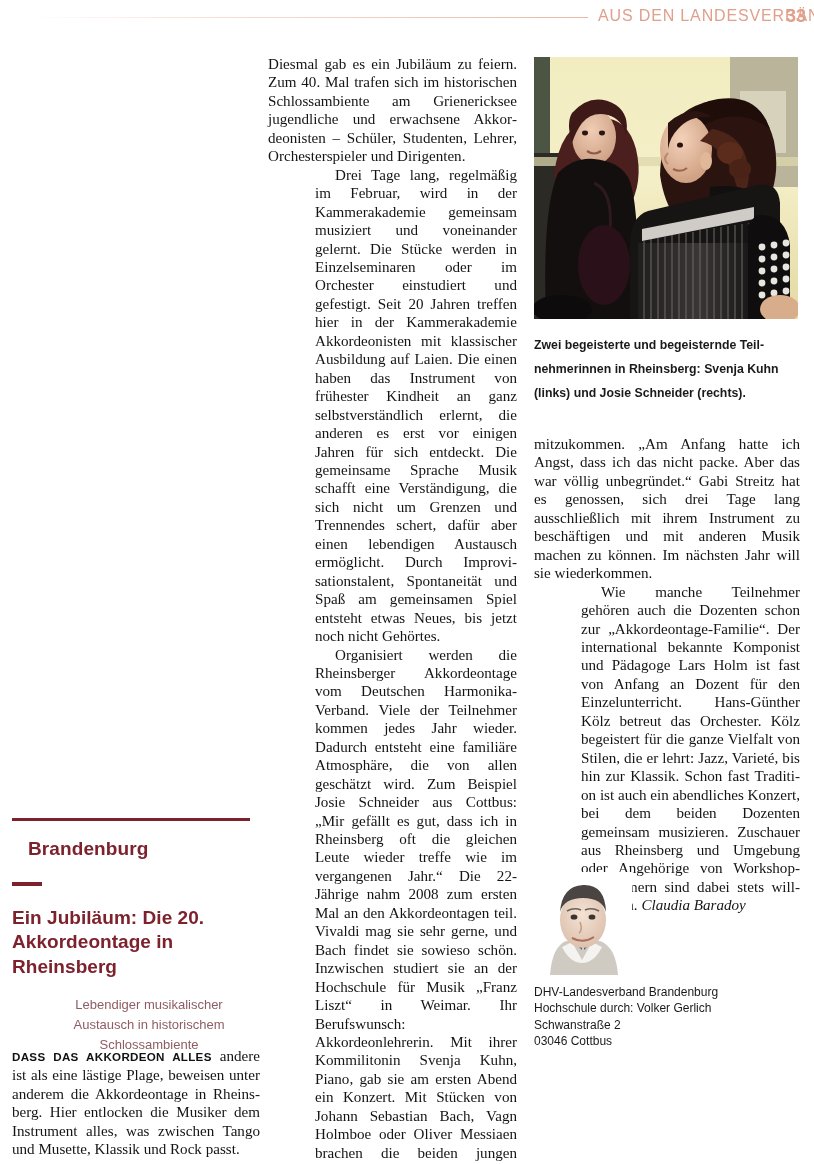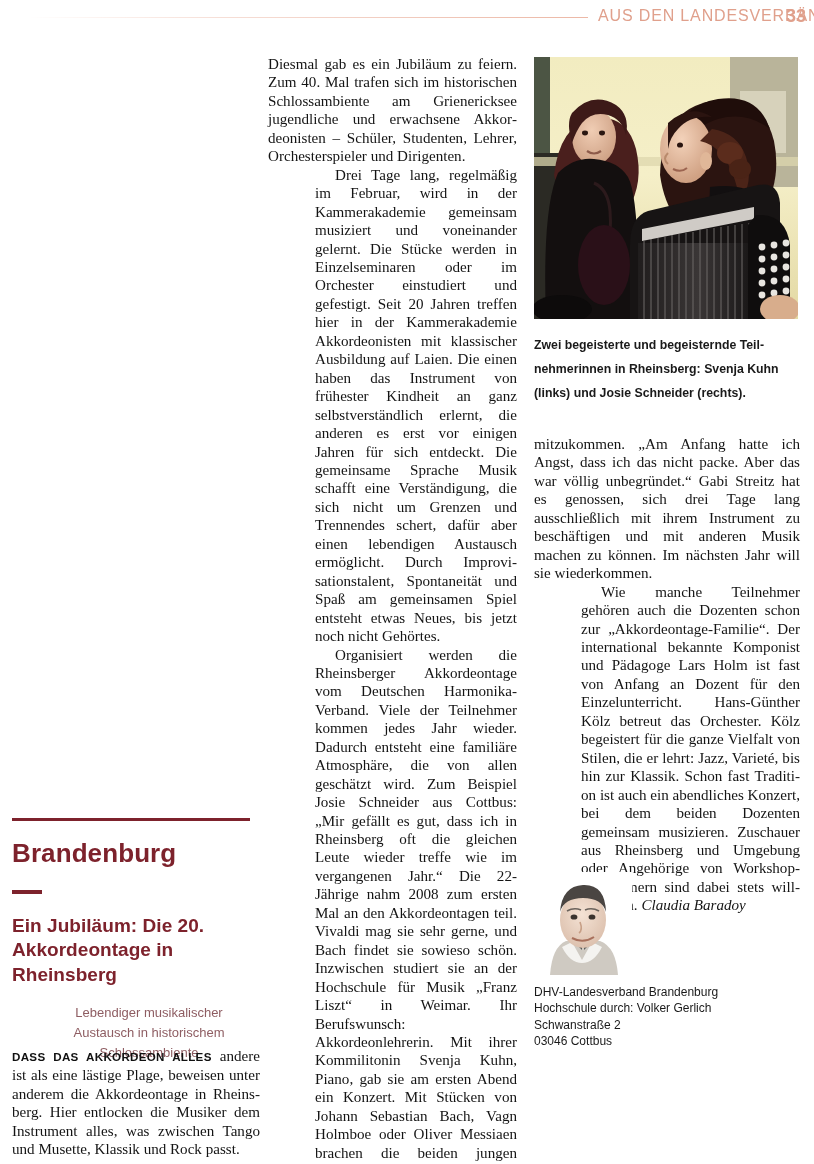--- a/index.html
+++ b/index.html
@@ -101,24 +101,24 @@
   }
   .rule-short {
     width: 30px;
     height: 4px;
     background: #7d222c;
     margin: 22px 0 20px 0;
   }
   .region-name {
     font-family: "Liberation Sans", sans-serif;
     font-weight: bold;
-    font-size: 26px;
+    font-size: 19px;
     color: #7d222c;
     line-height: 1.1;
-    margin: 0;
+    margin: 16px;
     letter-spacing: 0.1px;
   }
   .article-title {
     font-family: "Liberation Sans", sans-serif;
     font-weight: bold;
     font-size: 19px;
     color: #7d222c;
     line-height: 24.5px;
     margin: 0;
     letter-spacing: 0.05px;

